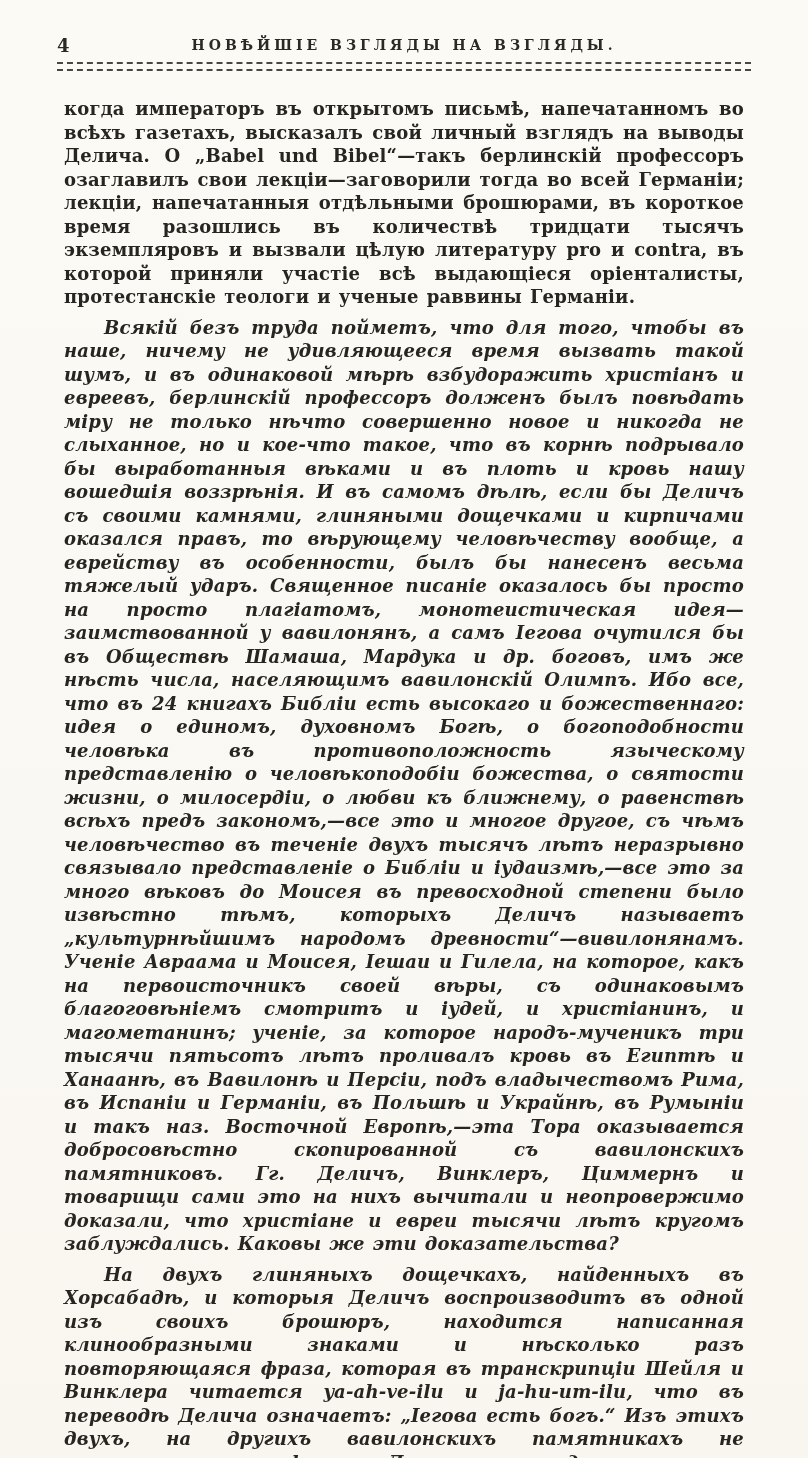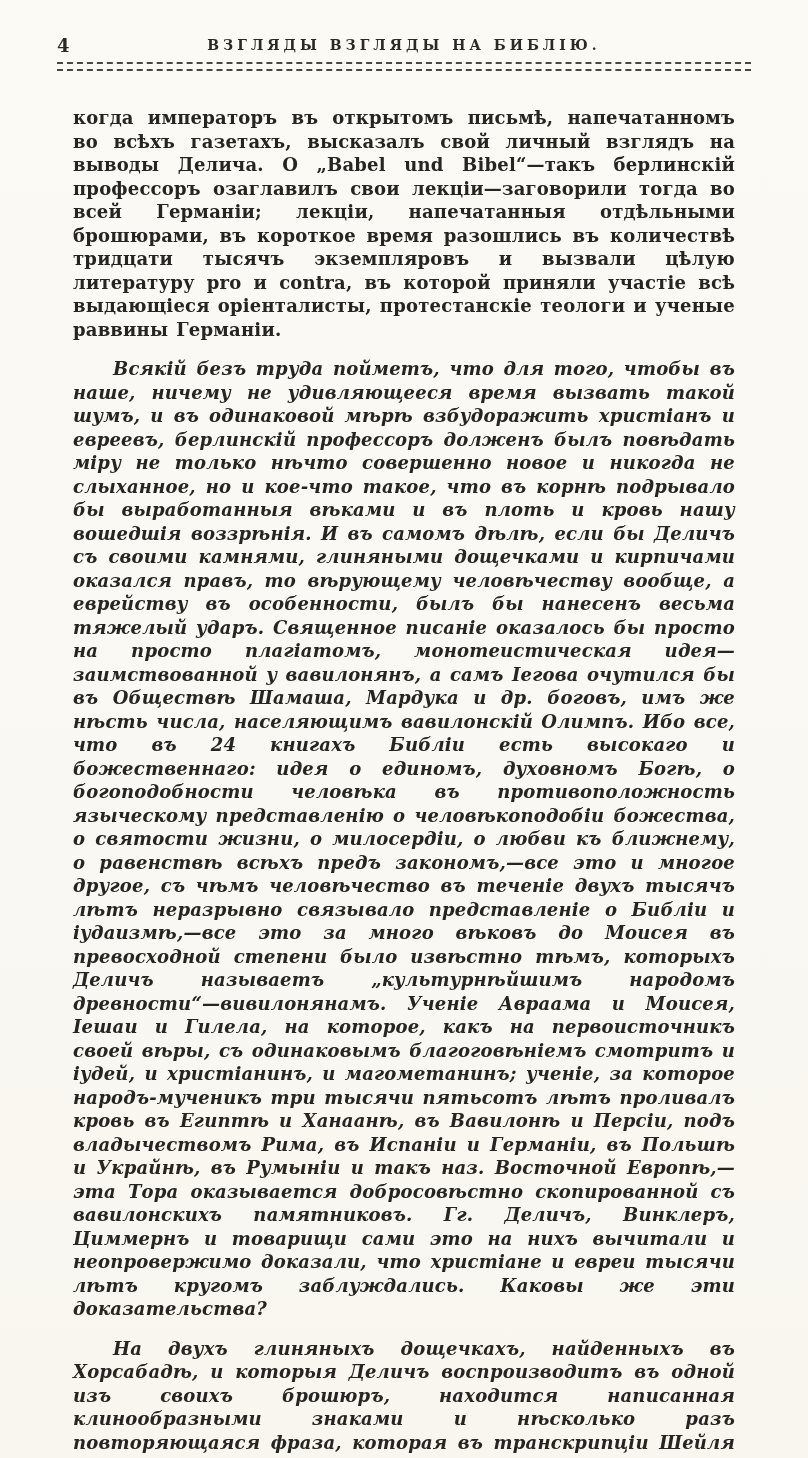--- a/index.html
+++ b/index.html
@@ -61,36 +61,36 @@
     width: 694px;
     text-align: justify;
     font-size: 18px;
     line-height: 23.5px;
     font-weight: 700;
     letter-spacing: 0.2px;
     word-spacing: 1.5px;
     color: #272521;
   }
   .text-block p {
-    margin: 16px;
+    margin: 7px;
     padding: 0;
   }
   .text-block p.indent {
     text-indent: 40px;
     font-style: italic;
   }
 </style>
 </head>
 <body>
 
 <div class="page">
 
   <div class="header-row">
     <div class="page-number">4</div>
-    <div class="running-title">ВЗГЛЯДЫ ВЗГЛЯДЫ НА БИБЛІЮ.</div>
+    <div class="running-title">НОВѢЙШІЕ ВЗГЛЯДЫ НА ВЗГЛЯДЫ.</div>
   </div>
 
   <div class="header-rule"></div>
 
   <div class="text-block">
     <p>когда императоръ въ открытомъ письмѣ, напечатанномъ во всѣхъ газетахъ, высказалъ свой личный взглядъ на выводы Делича. О „Babel und Bibel“—такъ берлинскій профессоръ озаглавилъ свои лекціи—заговорили тогда во всей Германіи; лекціи, напечатанныя отдѣльными брошюрами, въ короткое время разошлись въ количествѣ тридцати тысячъ экземпляровъ и вызвали цѣлую литературу pro и contra, въ которой приняли участіе всѣ выдающіеся оріенталисты, протестанскіе теологи и ученые раввины Германіи.</p>
     <p class="indent">Всякій безъ труда пойметъ, что для того, чтобы въ наше, ничему не удивляющееся время вызвать такой шумъ, и въ одинаковой мѣрѣ взбудоражить христіанъ и евреевъ, берлинскій профессоръ долженъ былъ повѣдать міру не только нѣчто совершенно новое и никогда не слыханное, но и кое-что такое, что въ корнѣ подрывало бы выработанныя вѣками и въ плоть и кровь нашу вошедшія воззрѣнія. И въ самомъ дѣлѣ, если бы Деличъ съ своими камнями, глиняными дощечками и кирпичами оказался правъ, то вѣрующему человѣчеству вообще, а еврейству въ особенности, былъ бы нанесенъ весьма тяжелый ударъ. Священное писаніе оказалось бы просто на просто плагіатомъ, монотеистическая идея—заимствованной у вавилонянъ, а самъ Іегова очутился бы въ Обществѣ Шамаша, Мардука и др. боговъ, имъ же нѣсть числа, населяющимъ вавилонскій Олимпъ. Ибо все, что въ 24 книгахъ Библіи есть высокаго и божественнаго: идея о единомъ, духовномъ Богѣ, о богоподобности человѣка въ противоположность языческому представленію о человѣкоподобіи божества, о святости жизни, о милосердіи, о любви къ ближнему, о равенствѣ всѣхъ предъ закономъ,—все это и многое другое, съ чѣмъ человѣчество въ теченіе двухъ тысячъ лѣтъ неразрывно связывало представленіе о Библіи и іудаизмѣ,—все это за много вѣковъ до Моисея въ превосходной степени было извѣстно тѣмъ, которыхъ Деличъ называетъ „культурнѣйшимъ народомъ древности“—вивилонянамъ. Ученіе Авраама и Моисея, Іешаи и Гилела, на которое, какъ на первоисточникъ своей вѣры, съ одинаковымъ благоговѣніемъ смотритъ и іудей, и христіанинъ, и магометанинъ; ученіе, за которое народъ-мученикъ три тысячи пятьсотъ лѣтъ проливалъ кровь въ Египтѣ и Ханаанѣ, въ Вавилонѣ и Персіи, подъ владычествомъ Рима, въ Испаніи и Германіи, въ Польшѣ и Украйнѣ, въ Румыніи и такъ наз. Восточной Европѣ,—эта Тора оказывается добросовѣстно скопированной съ вавилонскихъ памятниковъ. Гг. Деличъ, Винклеръ, Циммернъ и товарищи сами это на нихъ вычитали и неопровержимо доказали, что христіане и евреи тысячи лѣтъ кругомъ заблуждались. Каковы же эти доказательства?</p>
     <p class="indent">На двухъ глиняныхъ дощечкахъ, найденныхъ въ Хорсабадѣ, и которыя Деличъ воспроизводитъ въ одной изъ своихъ брошюръ, находится написанная клинообразными знаками и нѣсколько разъ повторяющаяся фраза, которая въ транскрипціи Шейля и Винклера читается ya-ah-ve-ilu и ja-hu-um-ilu, что въ переводѣ Делича означаетъ: „Іегова есть богъ.“ Изъ этихъ двухъ, на другихъ вавилонскихъ памятникахъ не встрѣчающихся фразъ Деличъ приходитъ къ не вызывающему у него никакихъ сомнѣній выводу, что ханаанейскія племена, въ третьемъ тысячелѣтіи до Р. Хр., перекочевавшія на низовья Тигра и Евфрата и получившія впослѣдствіи названіе вавилонянъ, въ самыя незапамятныя времена поклонялись уже Іеговѣ и что культъ этотъ, какъ и самое имя единаго Бога перешелъ къ</p>
   </div>
 

